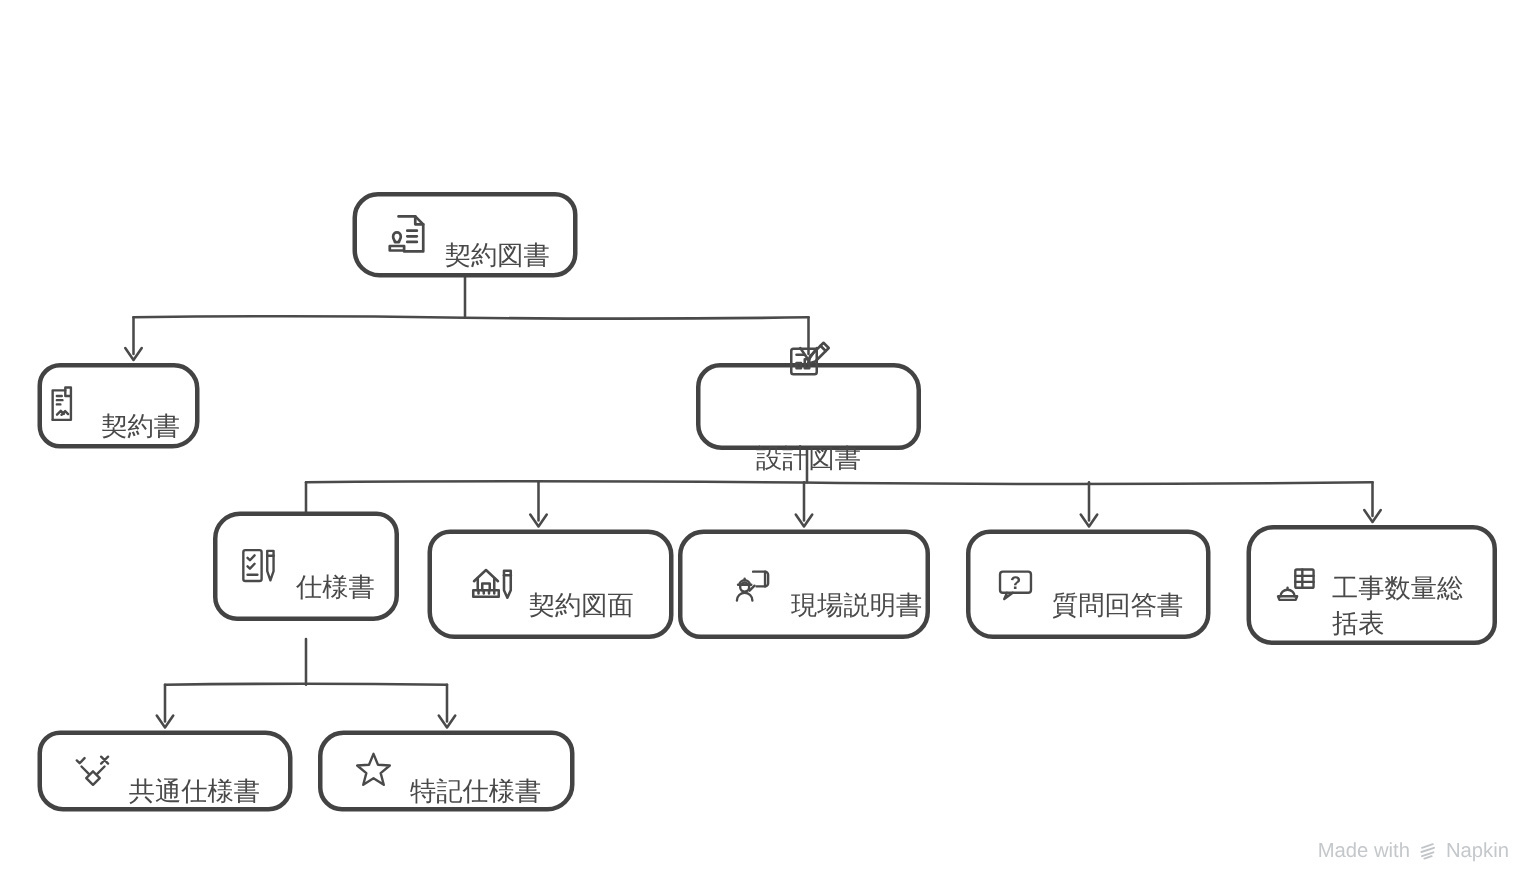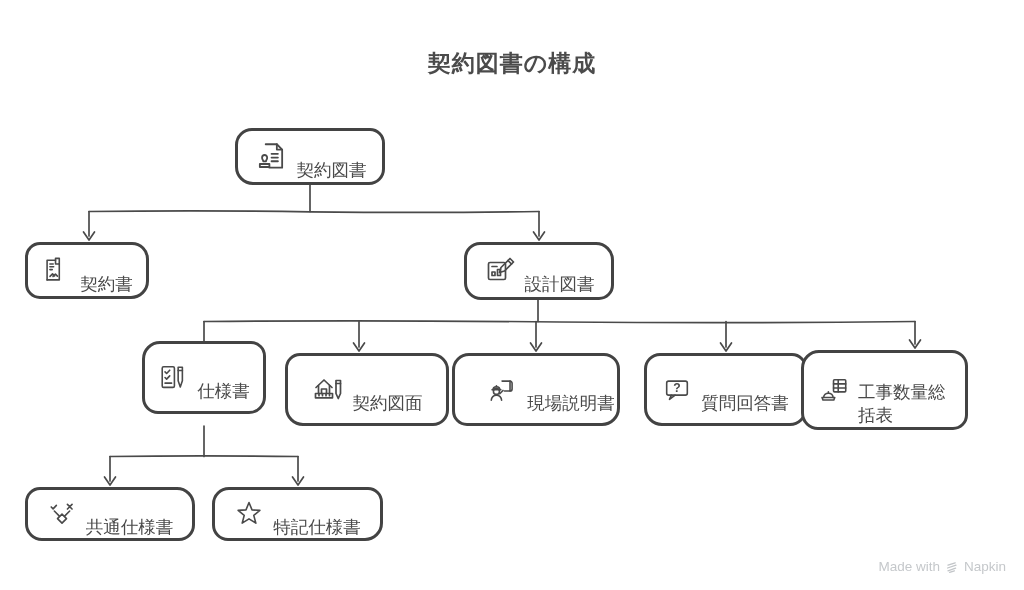--- a/index.html
+++ b/index.html
@@ -44,27 +44,27 @@
     line-height: 1.32;
     white-space: nowrap;
     color: #494949;
     margin-top: 28px;
   }
   .node .icon { flex: 0 0 auto; display: flex; }
   .node .icon svg { stroke: #4a4a4a; fill: none; stroke-width: 1.7; stroke-linecap: round; stroke-linejoin: round; }
 
   
   .n-root      { left:235px; top:128px; width:150px; height:57px; border-radius:17px 15px 16px 18px; }
-  .n-contract  { left:25px;  top:242px; width:124px; height:57px; border-radius:15px 17px 18px 15px; }
-  .n-design    { left:464px; top:242px; width:150px; height:58px; border-radius:16px 18px 15px 17px; }
+  .n-contract  { left:25px;  top:242px; width:108px; height:57px; border-radius:15px 17px 18px 15px;justify-content:flex-end; }
+  .n-design    { left:464px; top:242px; width:150px; height:58px; border-radius:16px 18px 15px 17px;flex-direction:column; }
   .n-spec      { left:142px; top:341px; width:124px; height:73px; border-radius:18px 15px 17px 16px; }
   .n-drawings  { left:285px; top:353px; width:164px; height:73px; border-radius:15px 17px 16px 18px; }
   .n-site      { left:452px; top:353px; width:168px; height:73px; border-radius:17px 16px 18px 15px;padding-left:41px; }
   .n-qa        { left:644px; top:353px; width:163px; height:73px; border-radius:16px 15px 17px 18px; }
-  .n-quantity  { left:801px; top:350px; width:167px; height:80px; border-radius:18px 16px 15px 17px; }
+  .n-quantity  { left:831px; top:350px; width:167px; height:80px; border-radius:18px 16px 15px 17px; }
   .n-common    { left:25px;  top:487px; width:170px; height:54px; border-radius:15px 18px 16px 17px; }
   .n-special   { left:212px; top:487px; width:171px; height:54px; border-radius:17px 15px 18px 16px; }
 
   .n-quantity .label { white-space: normal; width: 92px; }
 
   .watermark {
     position: absolute;
     right: 18px; bottom: 16px;
     display: flex;
     align-items: center;
@@ -73,21 +73,20 @@
     font-size: 13.5px;
     font-weight: 500;
   }
   .watermark svg { stroke: #c2c5c8; fill: none; stroke-width: 1.3; stroke-linecap: round; }
 </style>
 </head>
 <body>
 
 <div class="canvas">
 
-  <div class="diagram-title">契約図書の構成</div>
 
   <svg class="edges-svg" viewBox="0 0 1024 590">
     <g stroke="#4a4a4a" stroke-width="1.7" fill="none" stroke-linecap="round" stroke-linejoin="round">
 
       <path d="M310 185 V211.5"></path>
       <path d="M89 211.5 Q200 210 310 211.8 Q430 213.2 539 211.5"></path>
       <path d="M89 211.5 V236"></path>
       <path d="M539 211.5 V236"></path>
       <path d="M83.5 232 L89 240 L94.5 232"></path>
       <path d="M533.5 232 L539 240 L544.5 232"></path>

